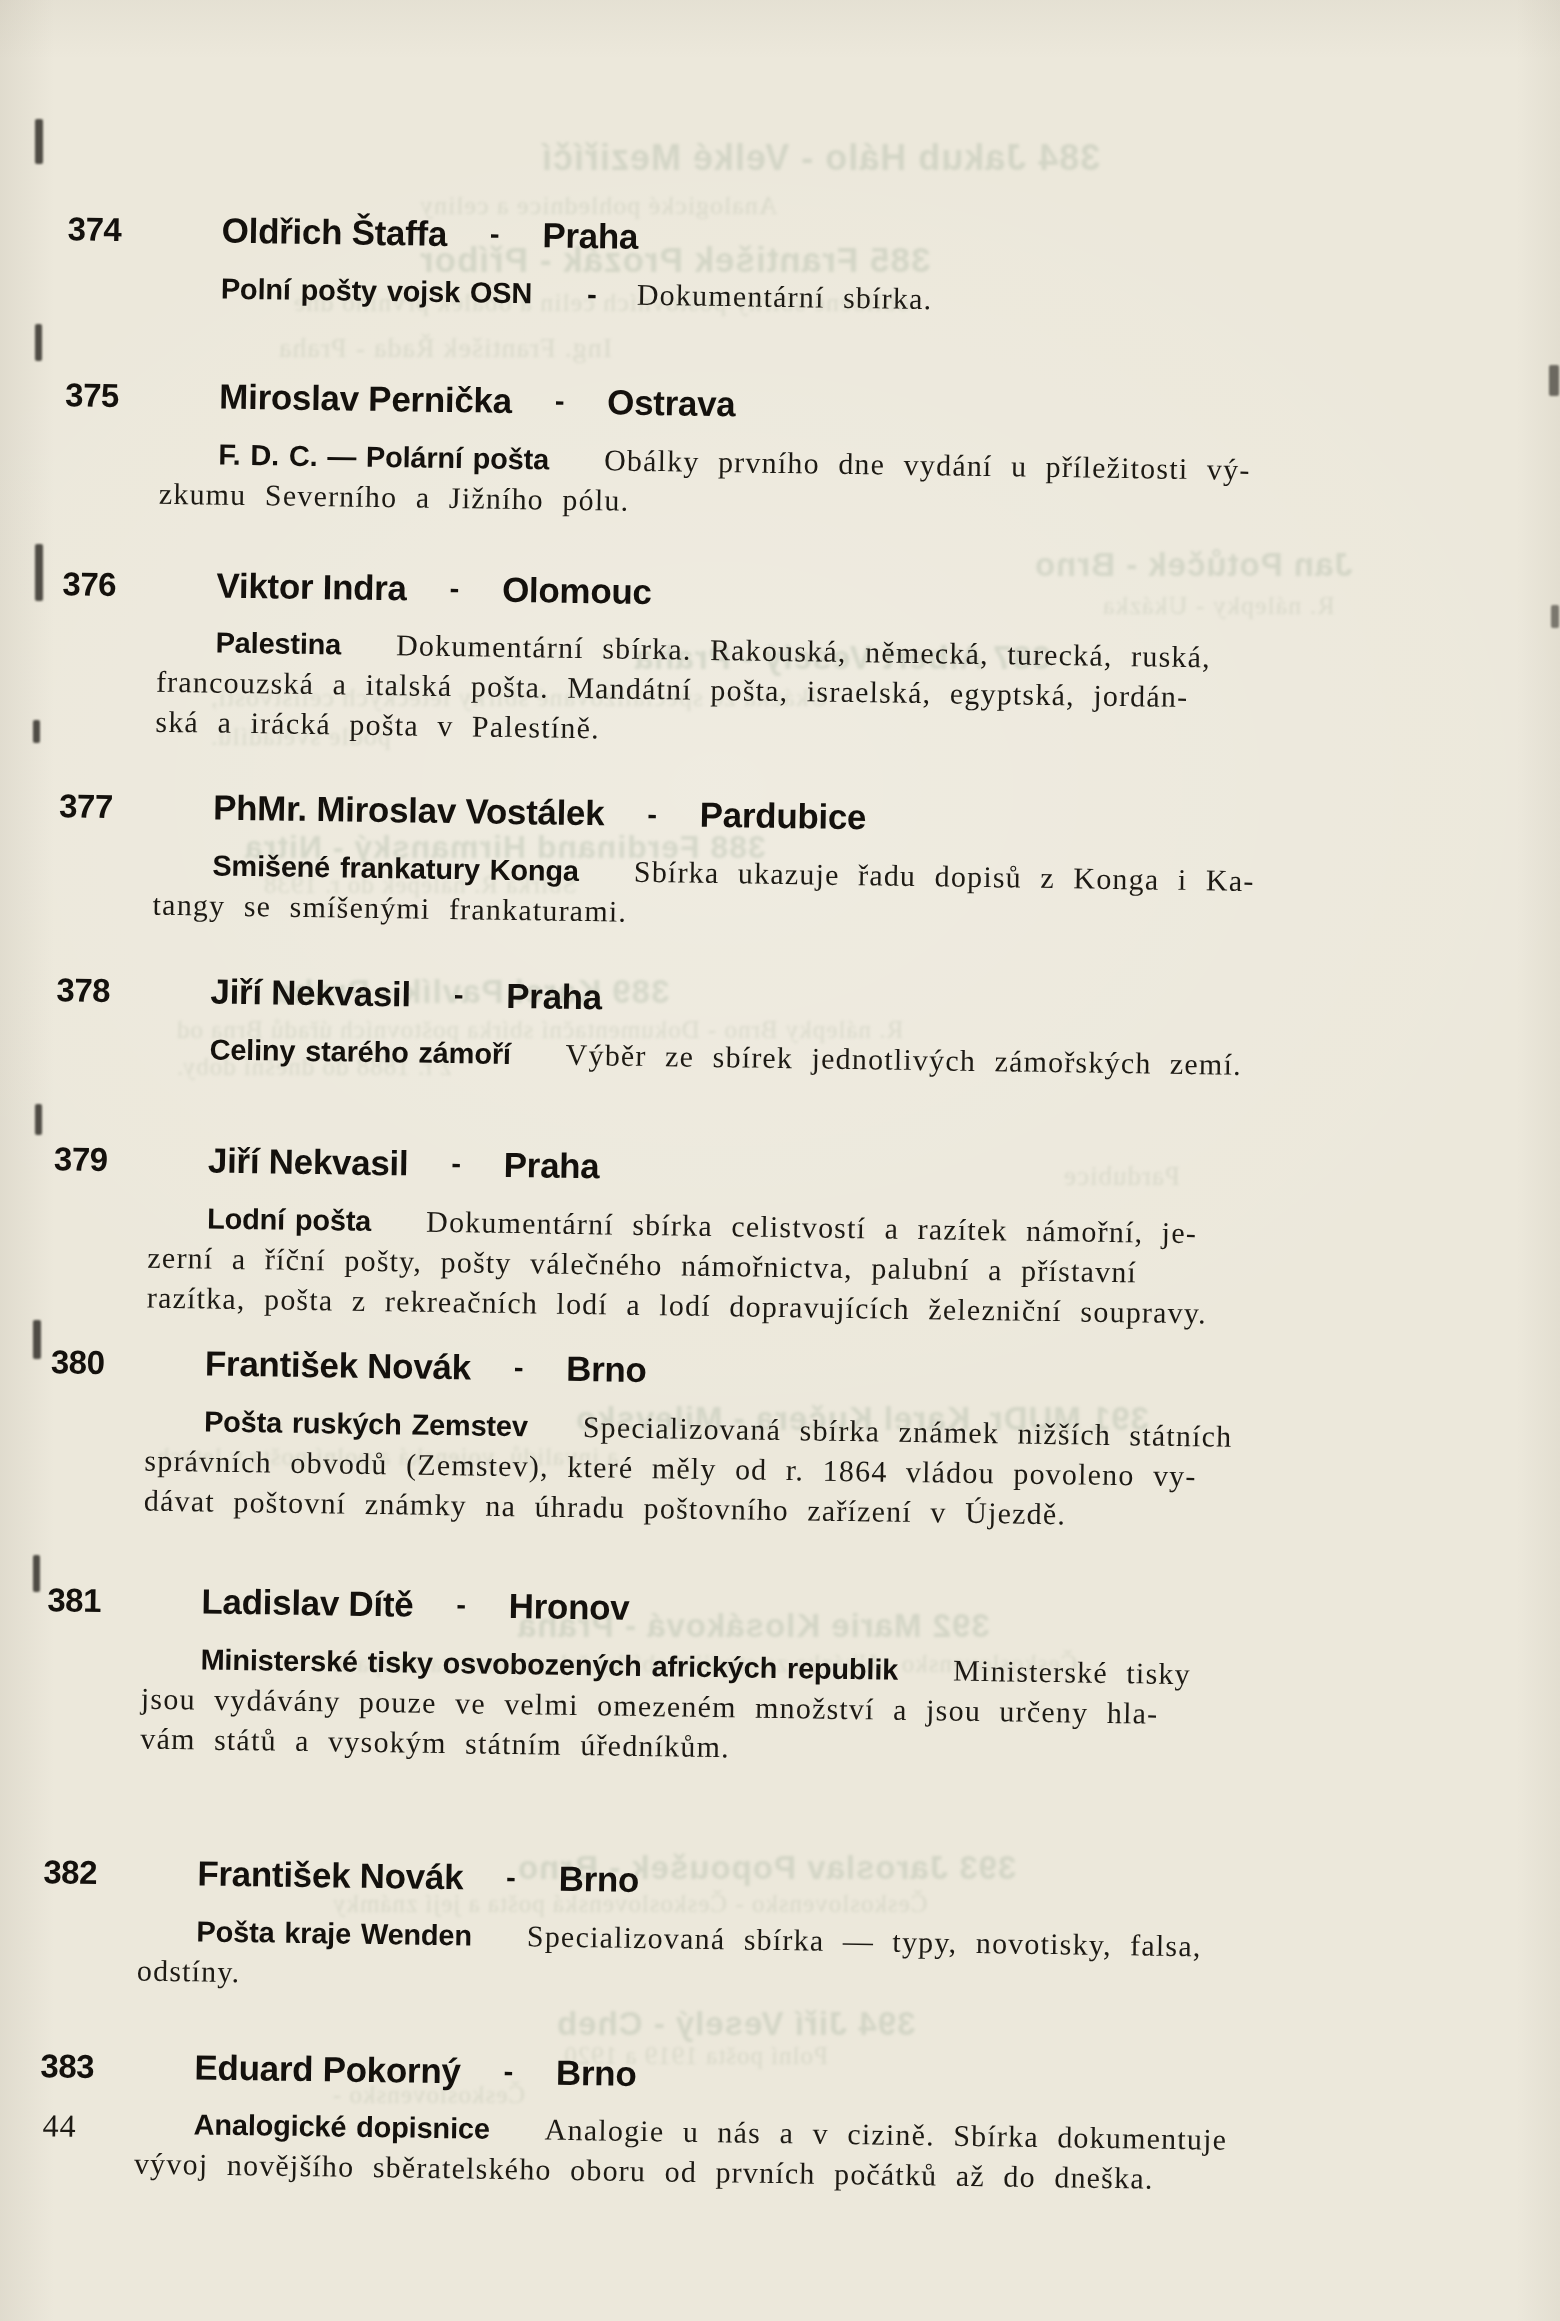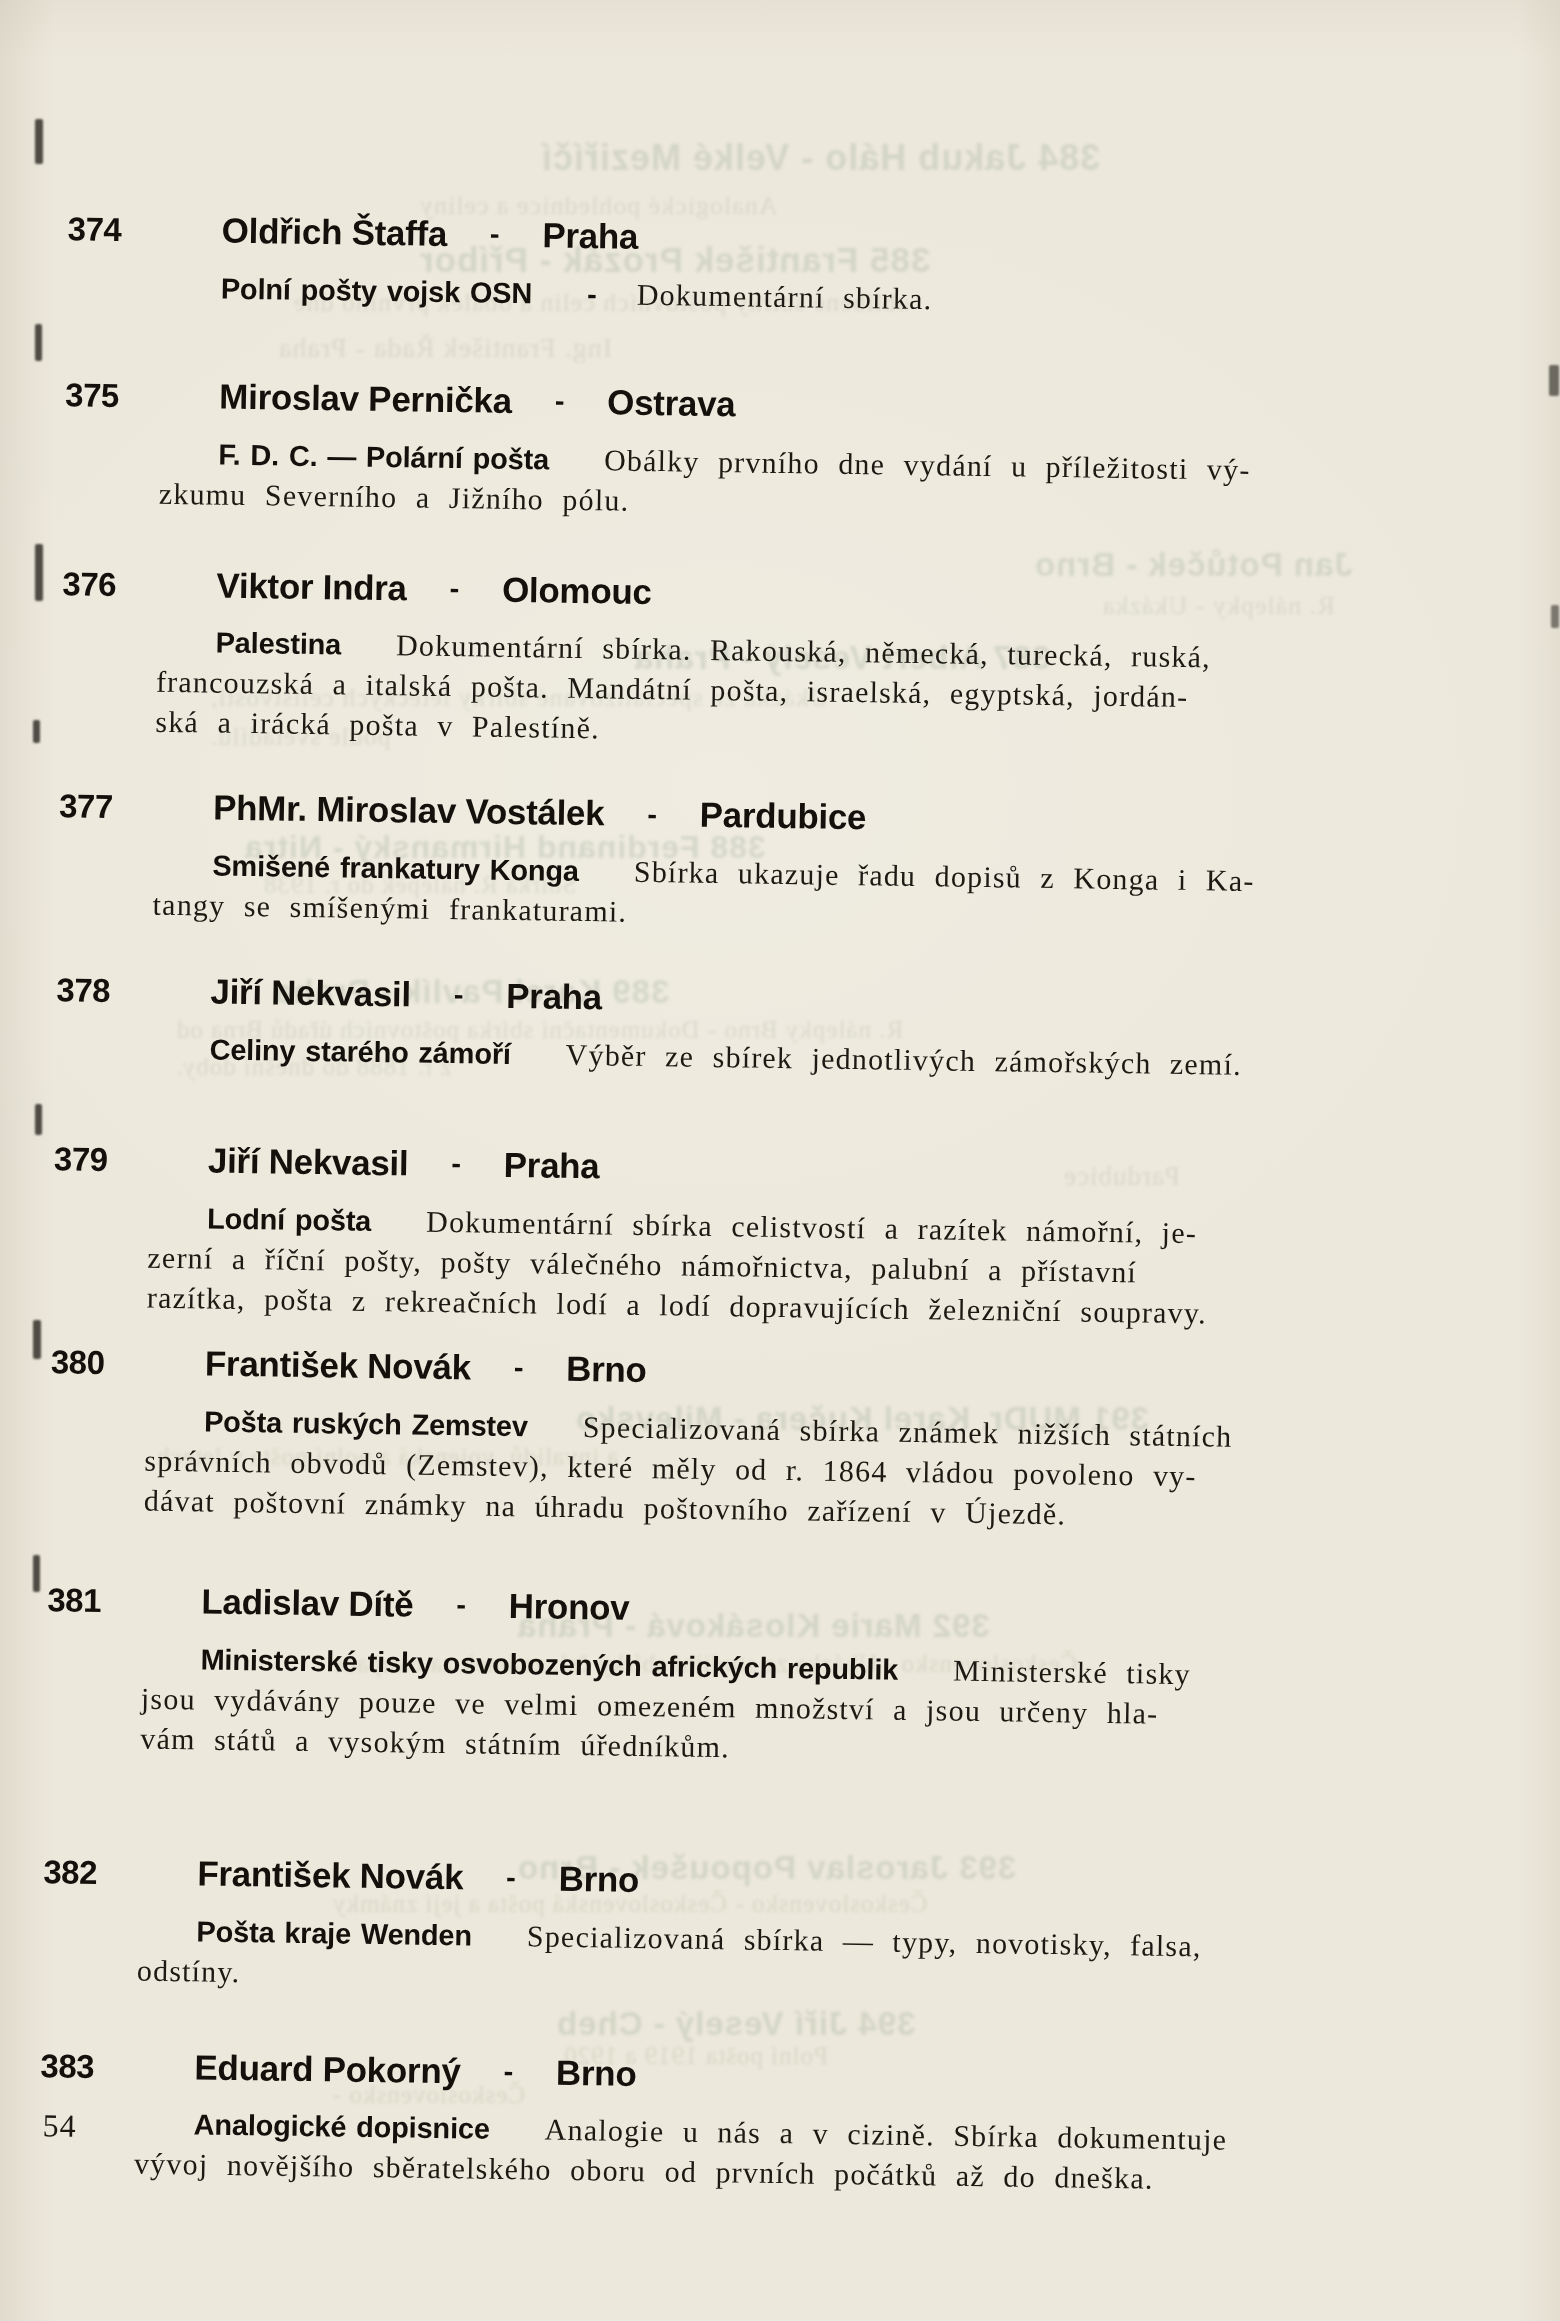--- a/index.html
+++ b/index.html
@@ -181,17 +181,17 @@
       <div class="entry-body"><span class="lead">Pošta kraje Wenden</span><span class="dtext">Specializovaná sbírka — typy, novotisky, falsa,
 odstíny.</span></div>
     </div>
 
     <div class="entry">
       <div class="heading"><span class="num">383</span><span class="name">Eduard Pokorný</span><span class="hdash">-</span><span class="city">Brno</span></div>
       <div class="entry-body"><span class="lead">Analogické dopisnice</span><span class="dtext">Analogie u nás a v cizině. Sbírka dokumentuje
 vývoj novějšího sběratelského oboru od prvních počátků až do dneška.</span></div>
     </div>
 
-    <div class="pageno">54</div>
+    <div class="pageno">44</div>
   </div>
 
 </div>
 
 
 </body></html>

